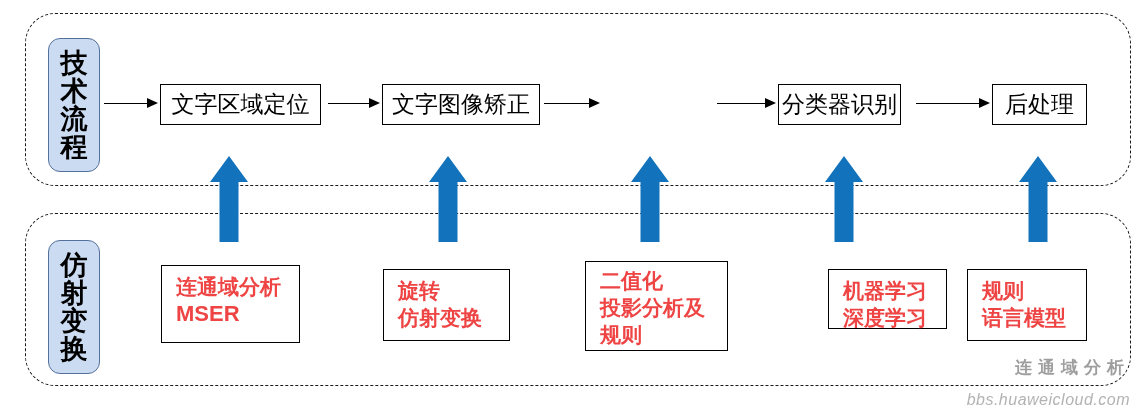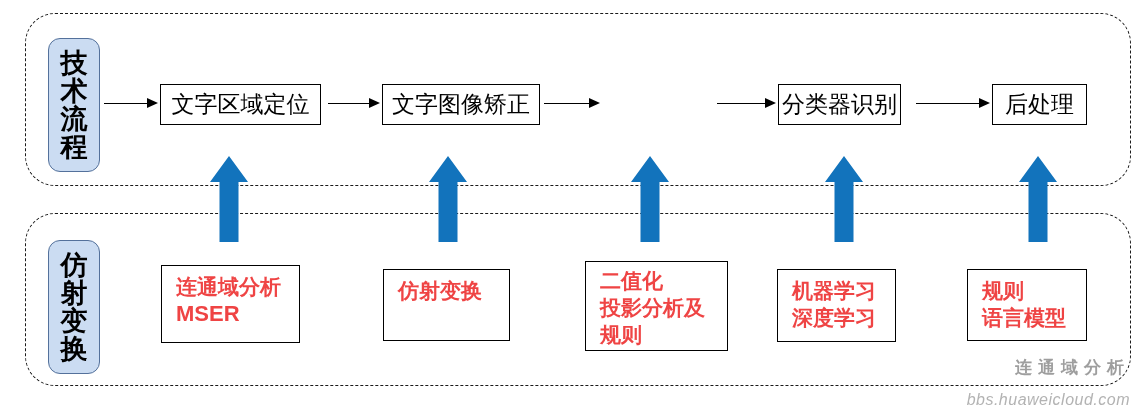--- a/index.html
+++ b/index.html
@@ -90,21 +90,21 @@
     font-size:21px;font-weight:700;color:#ef4444;
     line-height:27px;white-space:nowrap;z-index:3;
   }
   .tech .latin-bold{
     font-family:"Liberation Sans","DejaVu Sans",sans-serif;
     font-weight:700;font-size:22px;
   }
   .tech1{left:161px;top:265px;width:139px;height:78px;}
   .tech2{left:383px;top:269px;width:127px;height:72px;}
   .tech3{left:585px;top:261px;width:143px;height:90px;padding-top:5px;}
-  .tech4{left:777px;top:269px;width:119px;height:73px;}
+  .tech4{left:828px;top:269px;width:119px;height:60px;}
   .tech5{left:967px;top:269px;width:120px;height:72px;}
 
   
   .watermark{
     position:absolute;right:12px;top:356px;
     text-align:right;z-index:5;
     font-family:"Liberation Sans","DejaVu Sans",sans-serif;
   }
   .watermark .wm-title{
     font-size:17px;color:#9e9e9e;letter-spacing:6px;font-weight:700;
@@ -153,20 +153,21 @@
   </svg>
   <svg class="up-arrow ua5" viewBox="0 0 40 86" xmlns="http://www.w3.org/2000/svg">
     <polygon points="20,0 39,26 29.5,26 29.5,86 10.5,86 10.5,26 1,26" fill="#1273BC"></polygon>
   </svg>
 
   <div class="tech tech1">
     <div>连通域分析</div>
     <div class="latin-bold">MSER</div>
   </div>
   <div class="tech tech2">
+    <div>旋转</div>
     <div>仿射变换</div>
   </div>
   <div class="tech tech3">
     <div>二值化</div>
     <div>投影分析及</div>
     <div>规则</div>
   </div>
   <div class="tech tech4">
     <div>机器学习</div>
     <div>深度学习</div>

